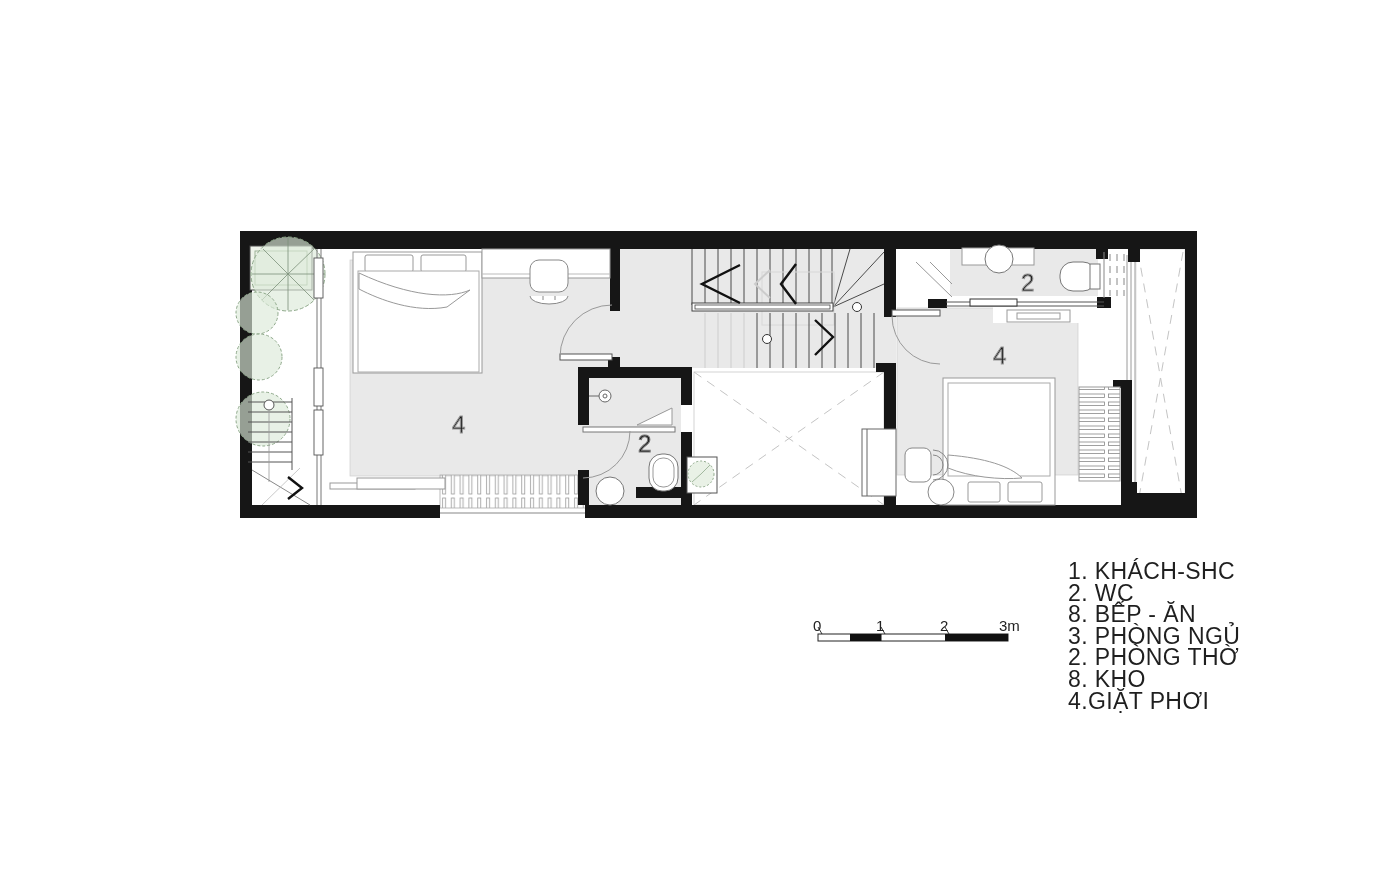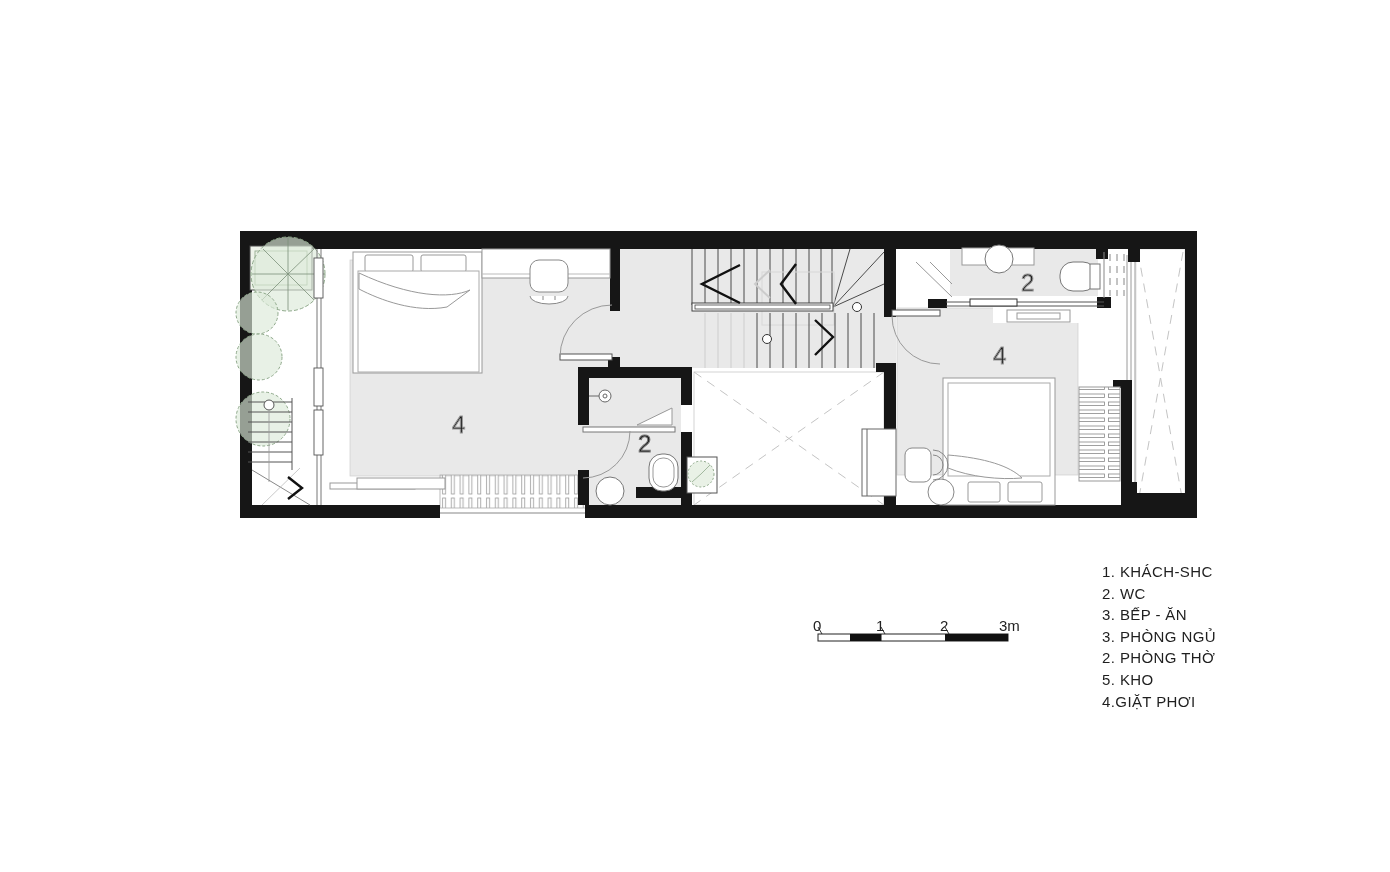--- a/index.html
+++ b/index.html
@@ -1,22 +1,22 @@
 <!DOCTYPE html>
 <html><head>
 <meta charset="utf-8">
 <style>
   html,body{margin:0;padding:0;background:#fff;}
   #stage{position:relative;width:1390px;height:872px;background:#fff;overflow:hidden;
          font-family:"Liberation Sans",sans-serif;color:#1b1b1b;}
   #plan-svg{position:absolute;left:0;top:0;}
   .title{position:absolute;left:813px;top:556px;font-size:29px;letter-spacing:2px;
          color:#1f1f1f;white-space:nowrap;}
-  .legend{position:absolute;left:1068px;top:561px;font-size:15px;line-height:21.6px;
-          letter-spacing:0.4px;color:#1f1f1f;margin-left:34px;}
+  .legend{position:absolute;left:1068px;top:561px;font-size:23px;line-height:21.6px;
+          letter-spacing:0.4px;color:#1f1f1f;}
   .legend div{white-space:nowrap;}
   .room-num{font-size:24px;fill:#1a1a1a;font-family:"Liberation Sans",sans-serif;}
   .scale-num{font-size:15px;fill:#222;font-family:"Liberation Sans",sans-serif;}
 </style>
 </head>
 <body>
 
 <div id="stage">
 
 <svg id="plan-svg" width="1390" height="872" viewBox="0 0 1390 872">
@@ -303,20 +303,20 @@
     <text class="scale-num" x="876" y="631">1</text>
     <text class="scale-num" x="940" y="631">2</text>
     <text class="scale-num" x="999" y="631">3m</text>
   </g>
 </svg>
 
 
 <div class="legend">
   <div>1. KHÁCH-SHC</div>
   <div>2. WC</div>
-  <div>3. BẾP - ĂN</div>
+  <div>8. BẾP - ĂN</div>
   <div>3. PHÒNG NGỦ</div>
   <div>2. PHÒNG THỜ</div>
-  <div>5. KHO</div>
+  <div>8. KHO</div>
   <div>4.GIẶT PHƠI</div>
 </div>
 
 </div>
 
 </body></html>

